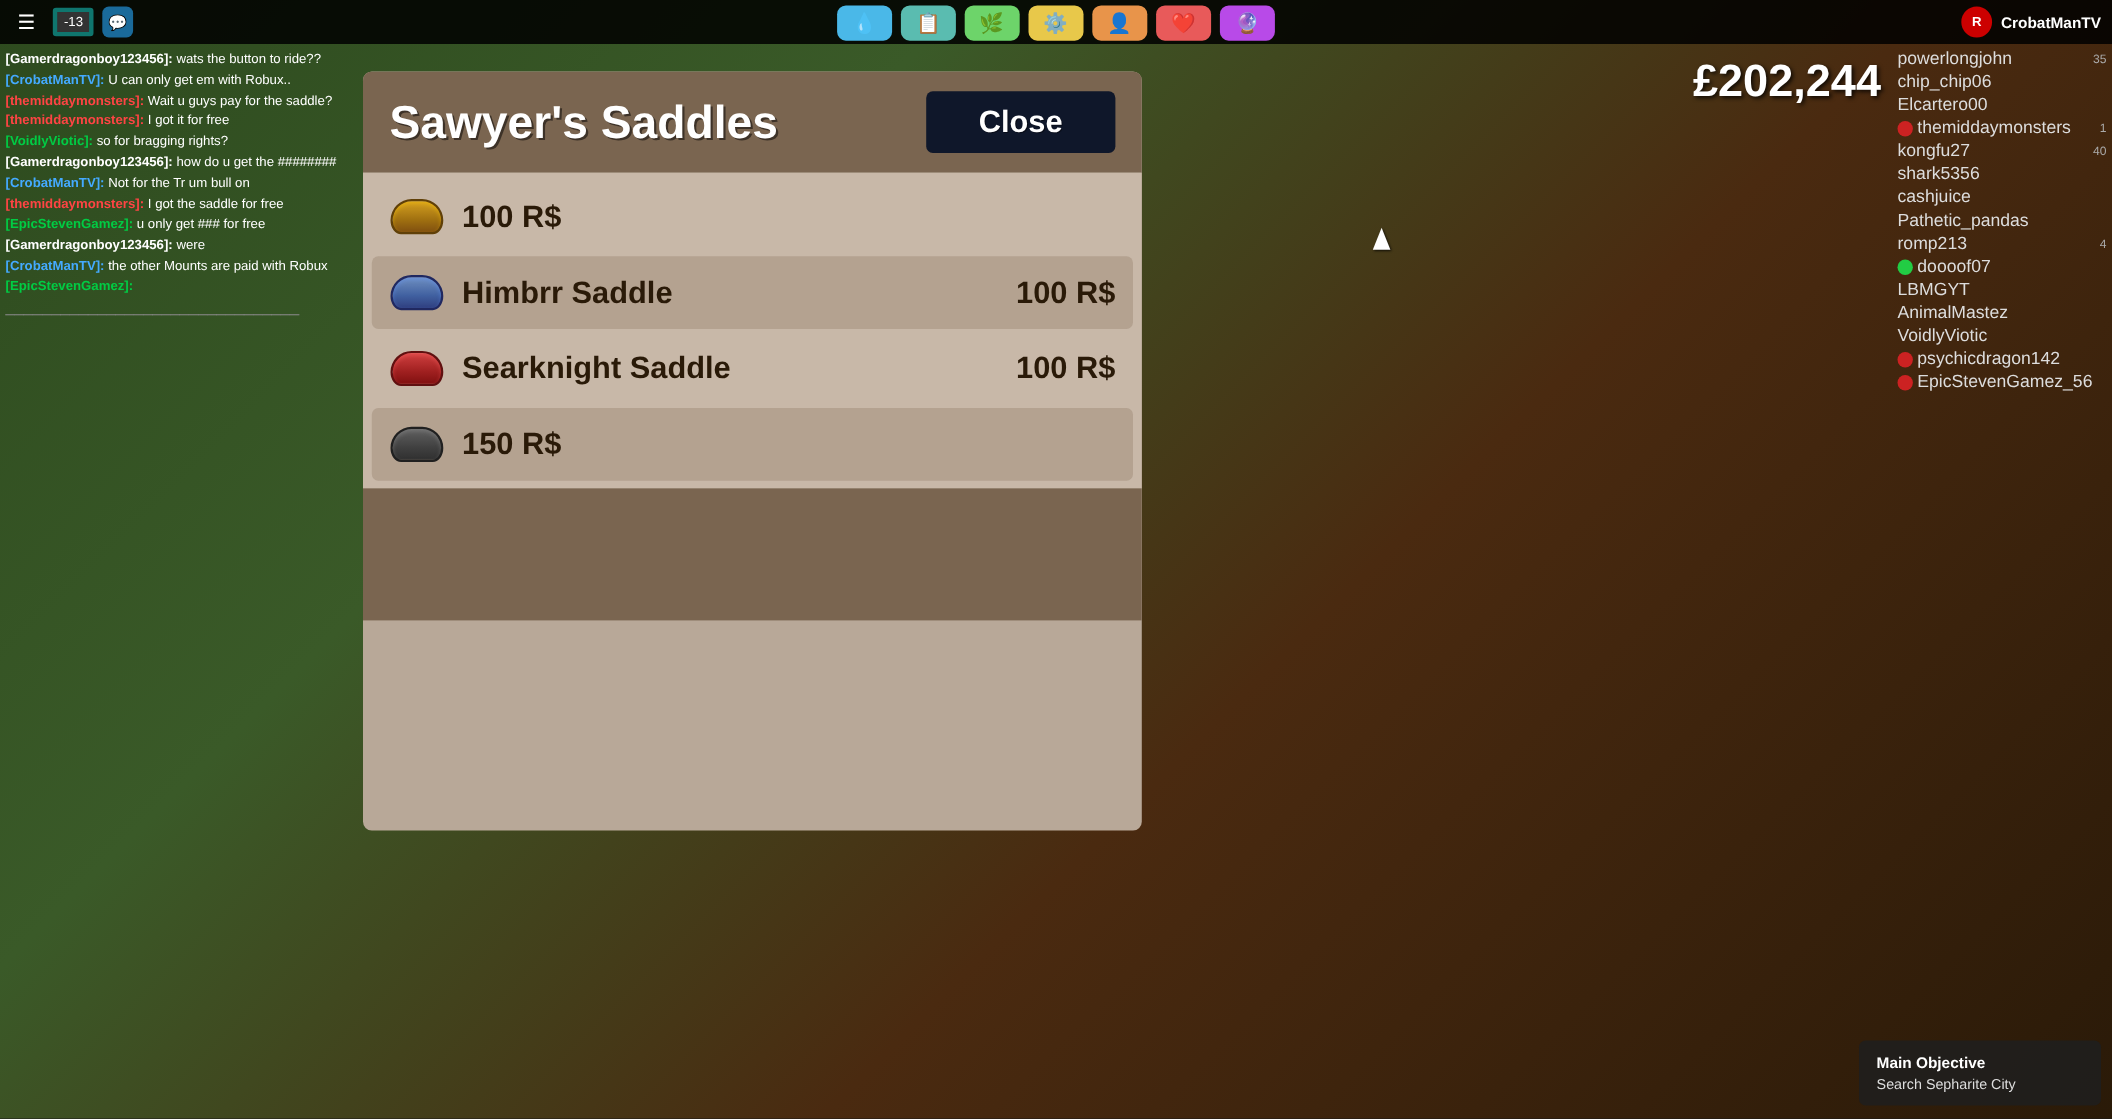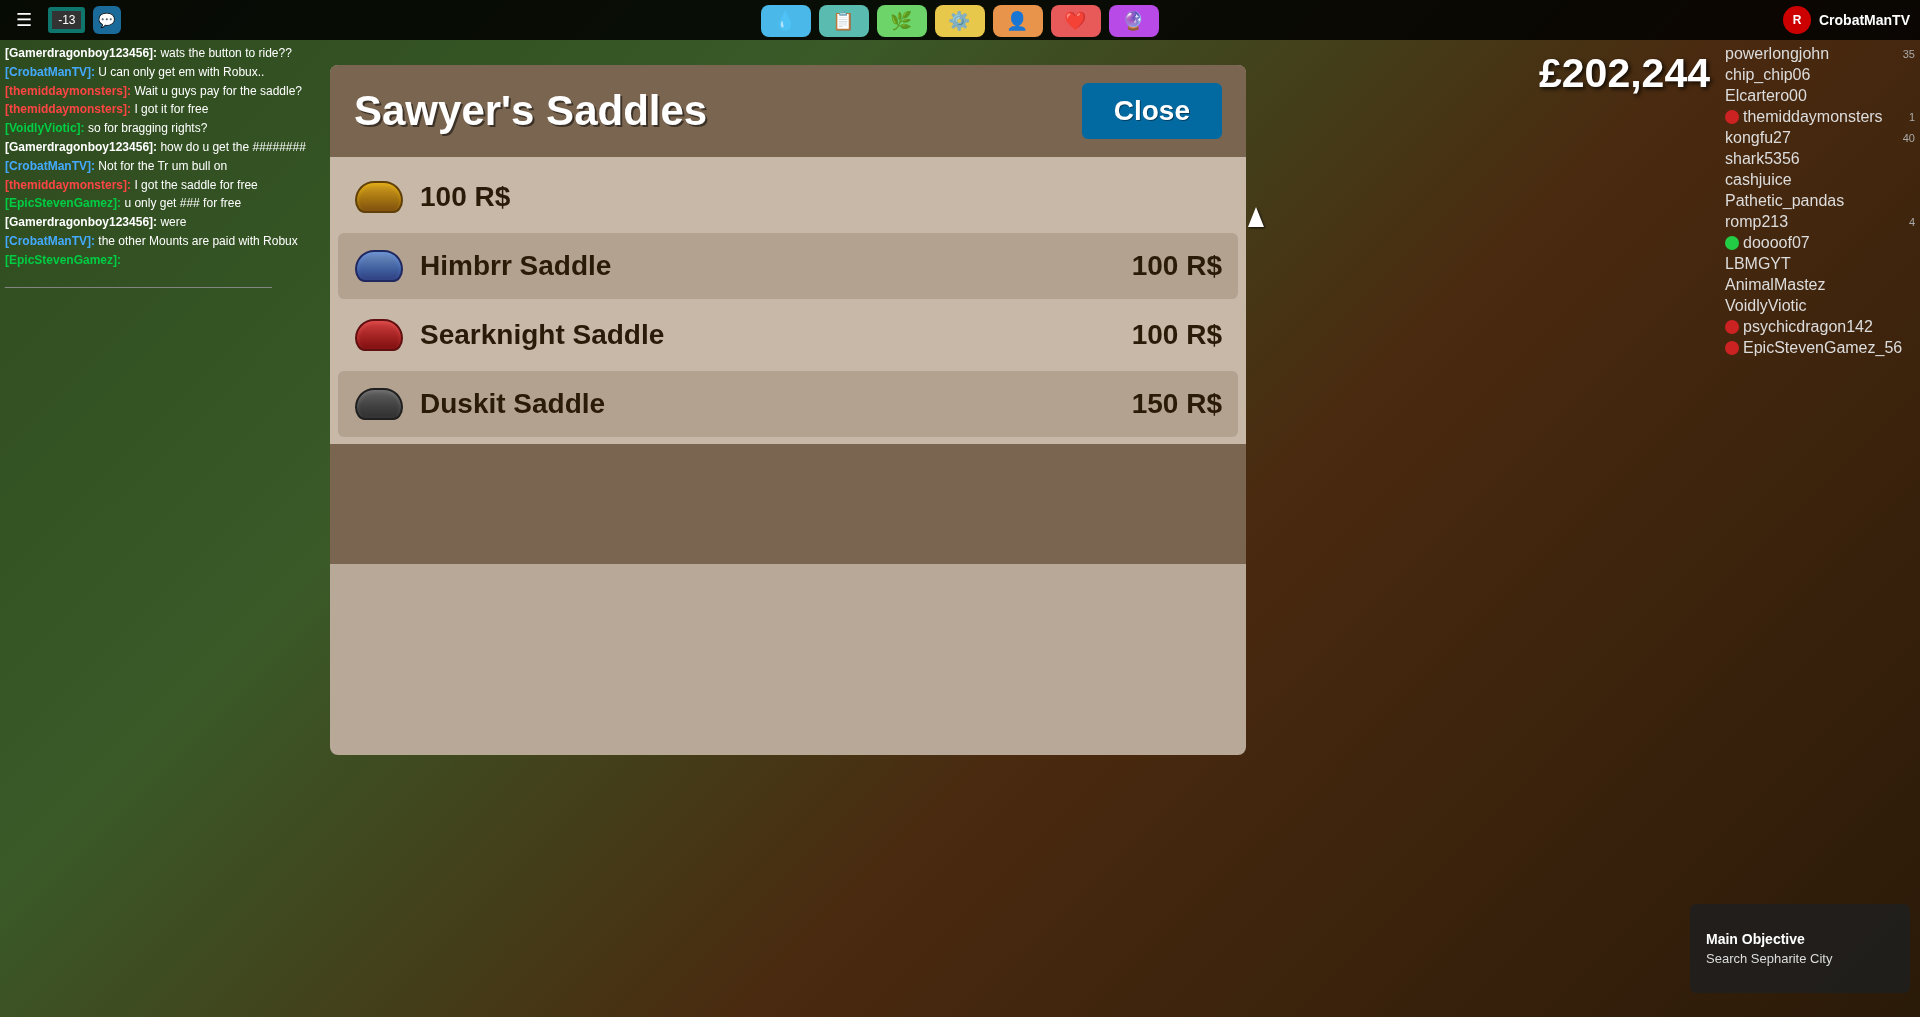--- a/index.html
+++ b/index.html
@@ -207,21 +207,21 @@
       font-family: 'Arial Black', Arial, sans-serif;
       text-shadow: 2px 2px 4px rgba(0,0,0,0.8);
       z-index: 60;
     }
 
     
     .modal-overlay {
       position: absolute;
       top: 65px;
       left: 330px;
-      width: 916px;
+      width: 708px;
       bottom: 0;
       z-index: 200;
     }
 
     .shop-modal {
       background: #b8a898;
       border-radius: 8px;
       overflow: hidden;
       height: 690px;
     }
@@ -236,24 +236,24 @@
 
     .shop-title {
       color: white;
       font-size: 42px;
       font-weight: 900;
       font-family: 'Arial Black', Arial, sans-serif;
       text-shadow: 2px 2px 0px rgba(0,0,0,0.5);
     }
 
     .close-btn {
-      background: #0369a1;
+      background: #0f172a;
       color: white;
       border: none;
-      padding: 12px 32px;
+      padding: 12px 48px;
       font-size: 28px;
       font-weight: 900;
       font-family: 'Arial Black', Arial, sans-serif;
       border-radius: 6px;
       cursor: pointer;
       text-shadow: 1px 1px 0px rgba(0,0,0,0.4);
     }
 
     
     .items-list {
@@ -360,25 +360,25 @@
 
     
     .shop-bottom {
       background: #7a6550;
       height: 120px;
     }
 
     
     .objective-box {
       position: absolute;
-      bottom: 24px;
+      bottom: 12px;
       right: 10px;
       background: rgba(30,30,30,0.85);
       border-radius: 6px;
-      padding: 27px 16px;
+      padding: 12px 16px;
       z-index: 100;
       min-width: 220px;
     }
 
     .objective-title {
       color: white;
       font-size: 14px;
       font-weight: bold;
       margin-bottom: 4px;
     }
@@ -570,21 +570,20 @@
           <div class="saddle-red"></div>
         </div>
         <span class="item-name">Searknight Saddle</span>
         <span class="item-price">100 R$</span>
       </div>
 
       <div class="item-row item-row-alt">
         <div class="item-icon">
           <div class="saddle-dark"></div>
         </div>
-        <span class="item-name">Duskit Saddle</span>
         <span class="item-price">150 R$</span>
       </div>
     </div>
 
     <div class="shop-bottom"></div>
   </div>
 </div>
 
 <div class="cursor" style="left: 1248px; top: 207px;"></div>
 

